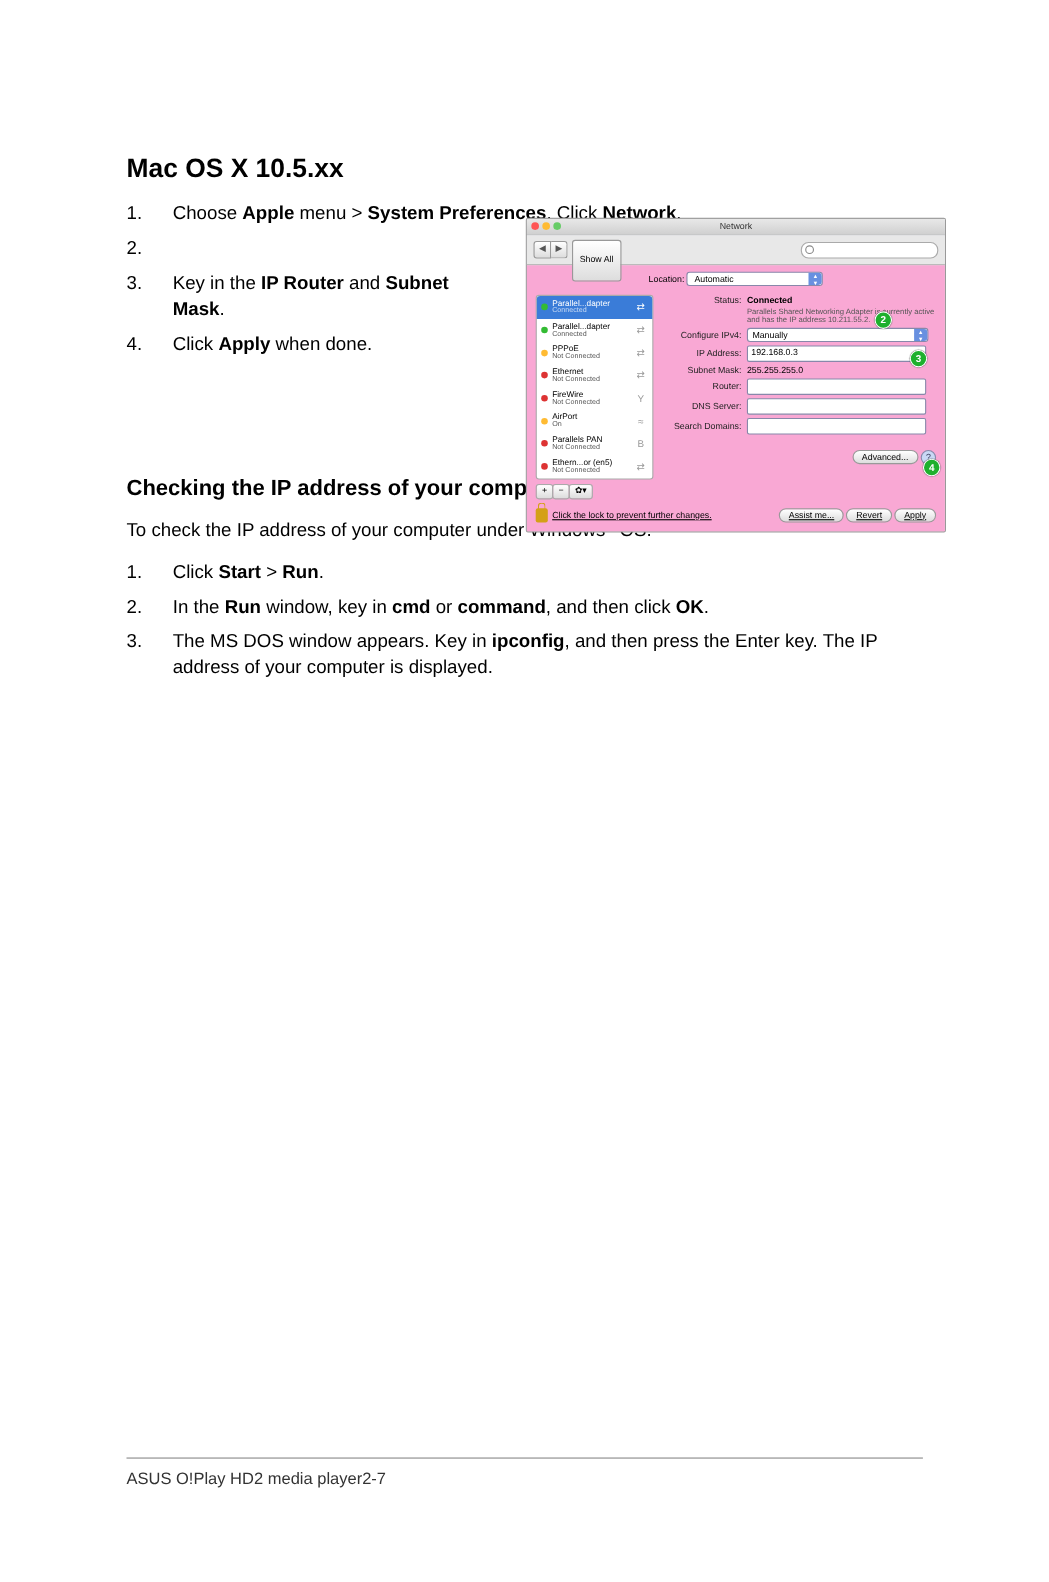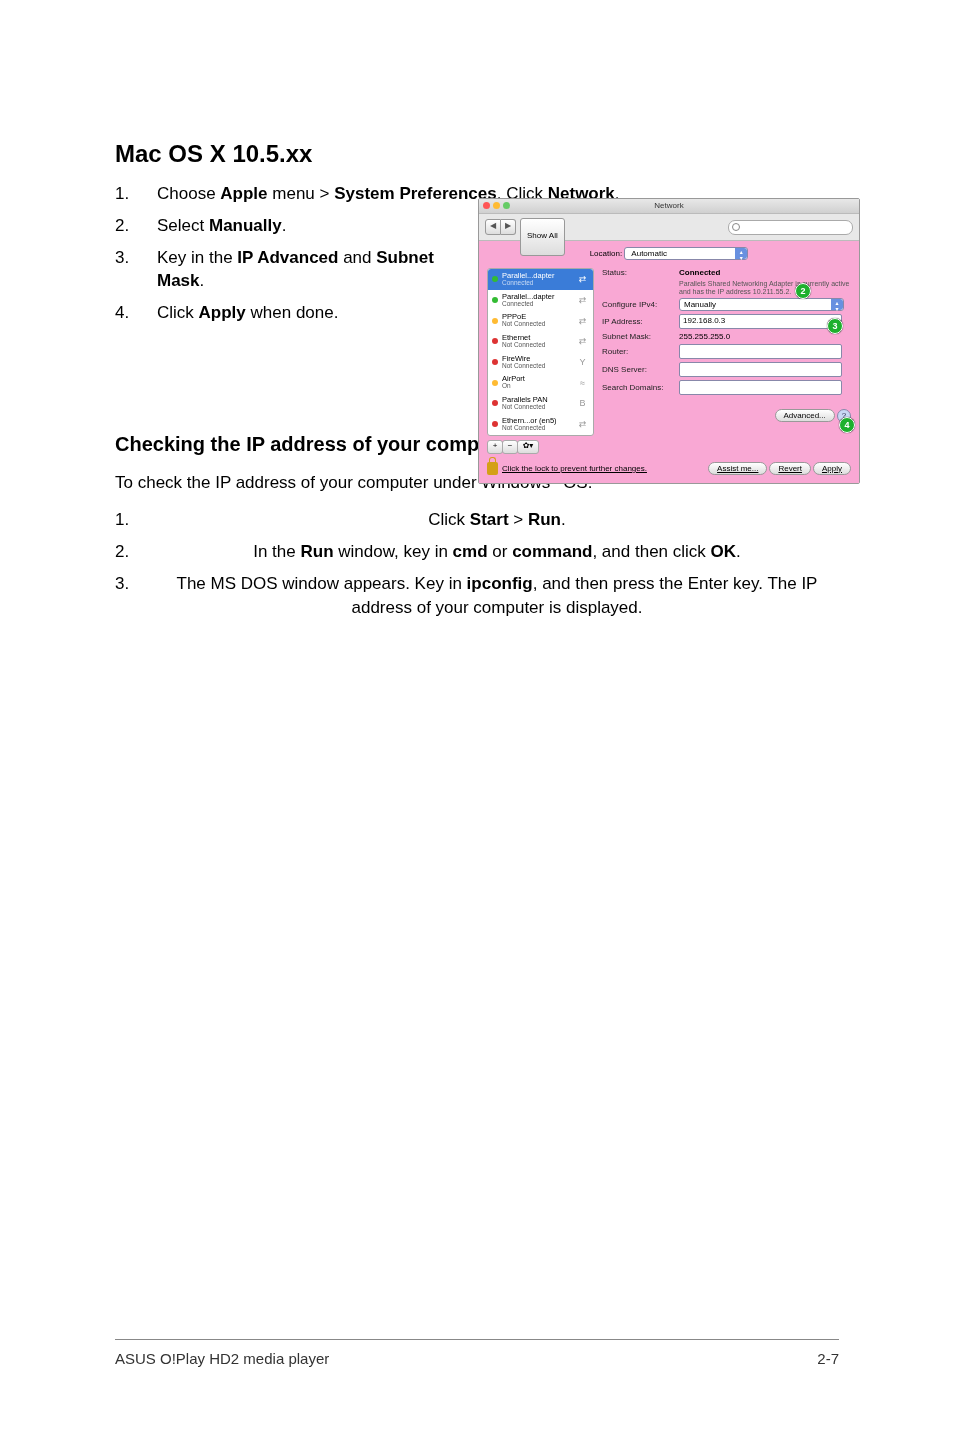--- a/index.html
+++ b/index.html
@@ -54,21 +54,20 @@
     }
     ol.steps li .num {
       width: 42px;
       flex-shrink: 0;
     }
     ol.steps li .txt {
       flex: 1;
     }
     ol.steps.full-width li .txt {
       max-width: 680px;
-      text-align: center;
     }
     .screenshot {
       width: 380px;
       border: 1px solid #999;
       background: #eceff3;
       font-size: 8px;
       margin-left: 15px;
       margin-top: 3px;
       border-radius: 2px;
     }
@@ -255,20 +254,21 @@
       flex: 1;
       font-size: 8px;
     }
     .det-row {
       display: flex;
       align-items: center;
       margin-bottom: 3px;
     }
     .det-label {
       width: 72px;
+      text-align: right;
       padding-right: 5px;
       color: #222;
     }
     .det-value {
       flex: 1;
     }
     .det-status {
       font-weight: bold;
     }
     .det-note {
@@ -368,52 +368,50 @@
       width:5px;height:5px;
       border:1px solid #d4a017;
       border-bottom:none;
       border-radius:3px 3px 0 0;
     }
     .lock-text {
       flex:1;
     }
     .footer {
       position: absolute;
-      bottom: 71px;
+      bottom: 85px;
       left: 115px;
       right: 115px;
       border-top: 1px solid #888;
       padding-top: 10px;
       display: flex;
-      justify-content: space-between;
       font-size: 15px;
       color: #333;
     }
   </style>
 </head>
 <body>
 
 <div class="content">
 
   <div class="section-title">Mac OS X 10.5.xx</div>
 
   <div class="top-row">
     <div style="flex:1;">
       <ol class="steps" id="mac-steps">
           <li>
             <span class="num">1.</span>
             <span class="txt"><span>Choose </span><b>Apple</b><span> menu &gt; </span><b>System Preferences</b><span>. Click </span><b>Network</b><span>.</span></span>
           </li>
           <li>
             <span class="num">2.</span>
-            <span class="txt" style="max-width: 300px;"><span>Select </span><b>Manually</b><span>.</span></span>
           </li>
           <li>
             <span class="num">3.</span>
-            <span class="txt" style="max-width: 300px;"><span>Key in the </span><b>IP Advanced</b><span> and </span><b>Subnet Mask</b><span>.</span></span>
+            <span class="txt" style="max-width: 300px;"><span>Key in the </span><b>IP Router</b><span> and </span><b>Subnet Mask</b><span>.</span></span>
           </li>
           <li>
             <span class="num">4.</span>
             <span class="txt" style="max-width: 300px;"><span>Click </span><b>Apply</b><span> when done.</span></span>
           </li>
         </ol>
     </div>
   </div>
 
   <div class="subsection-title">Checking the IP address of your computer</div>

